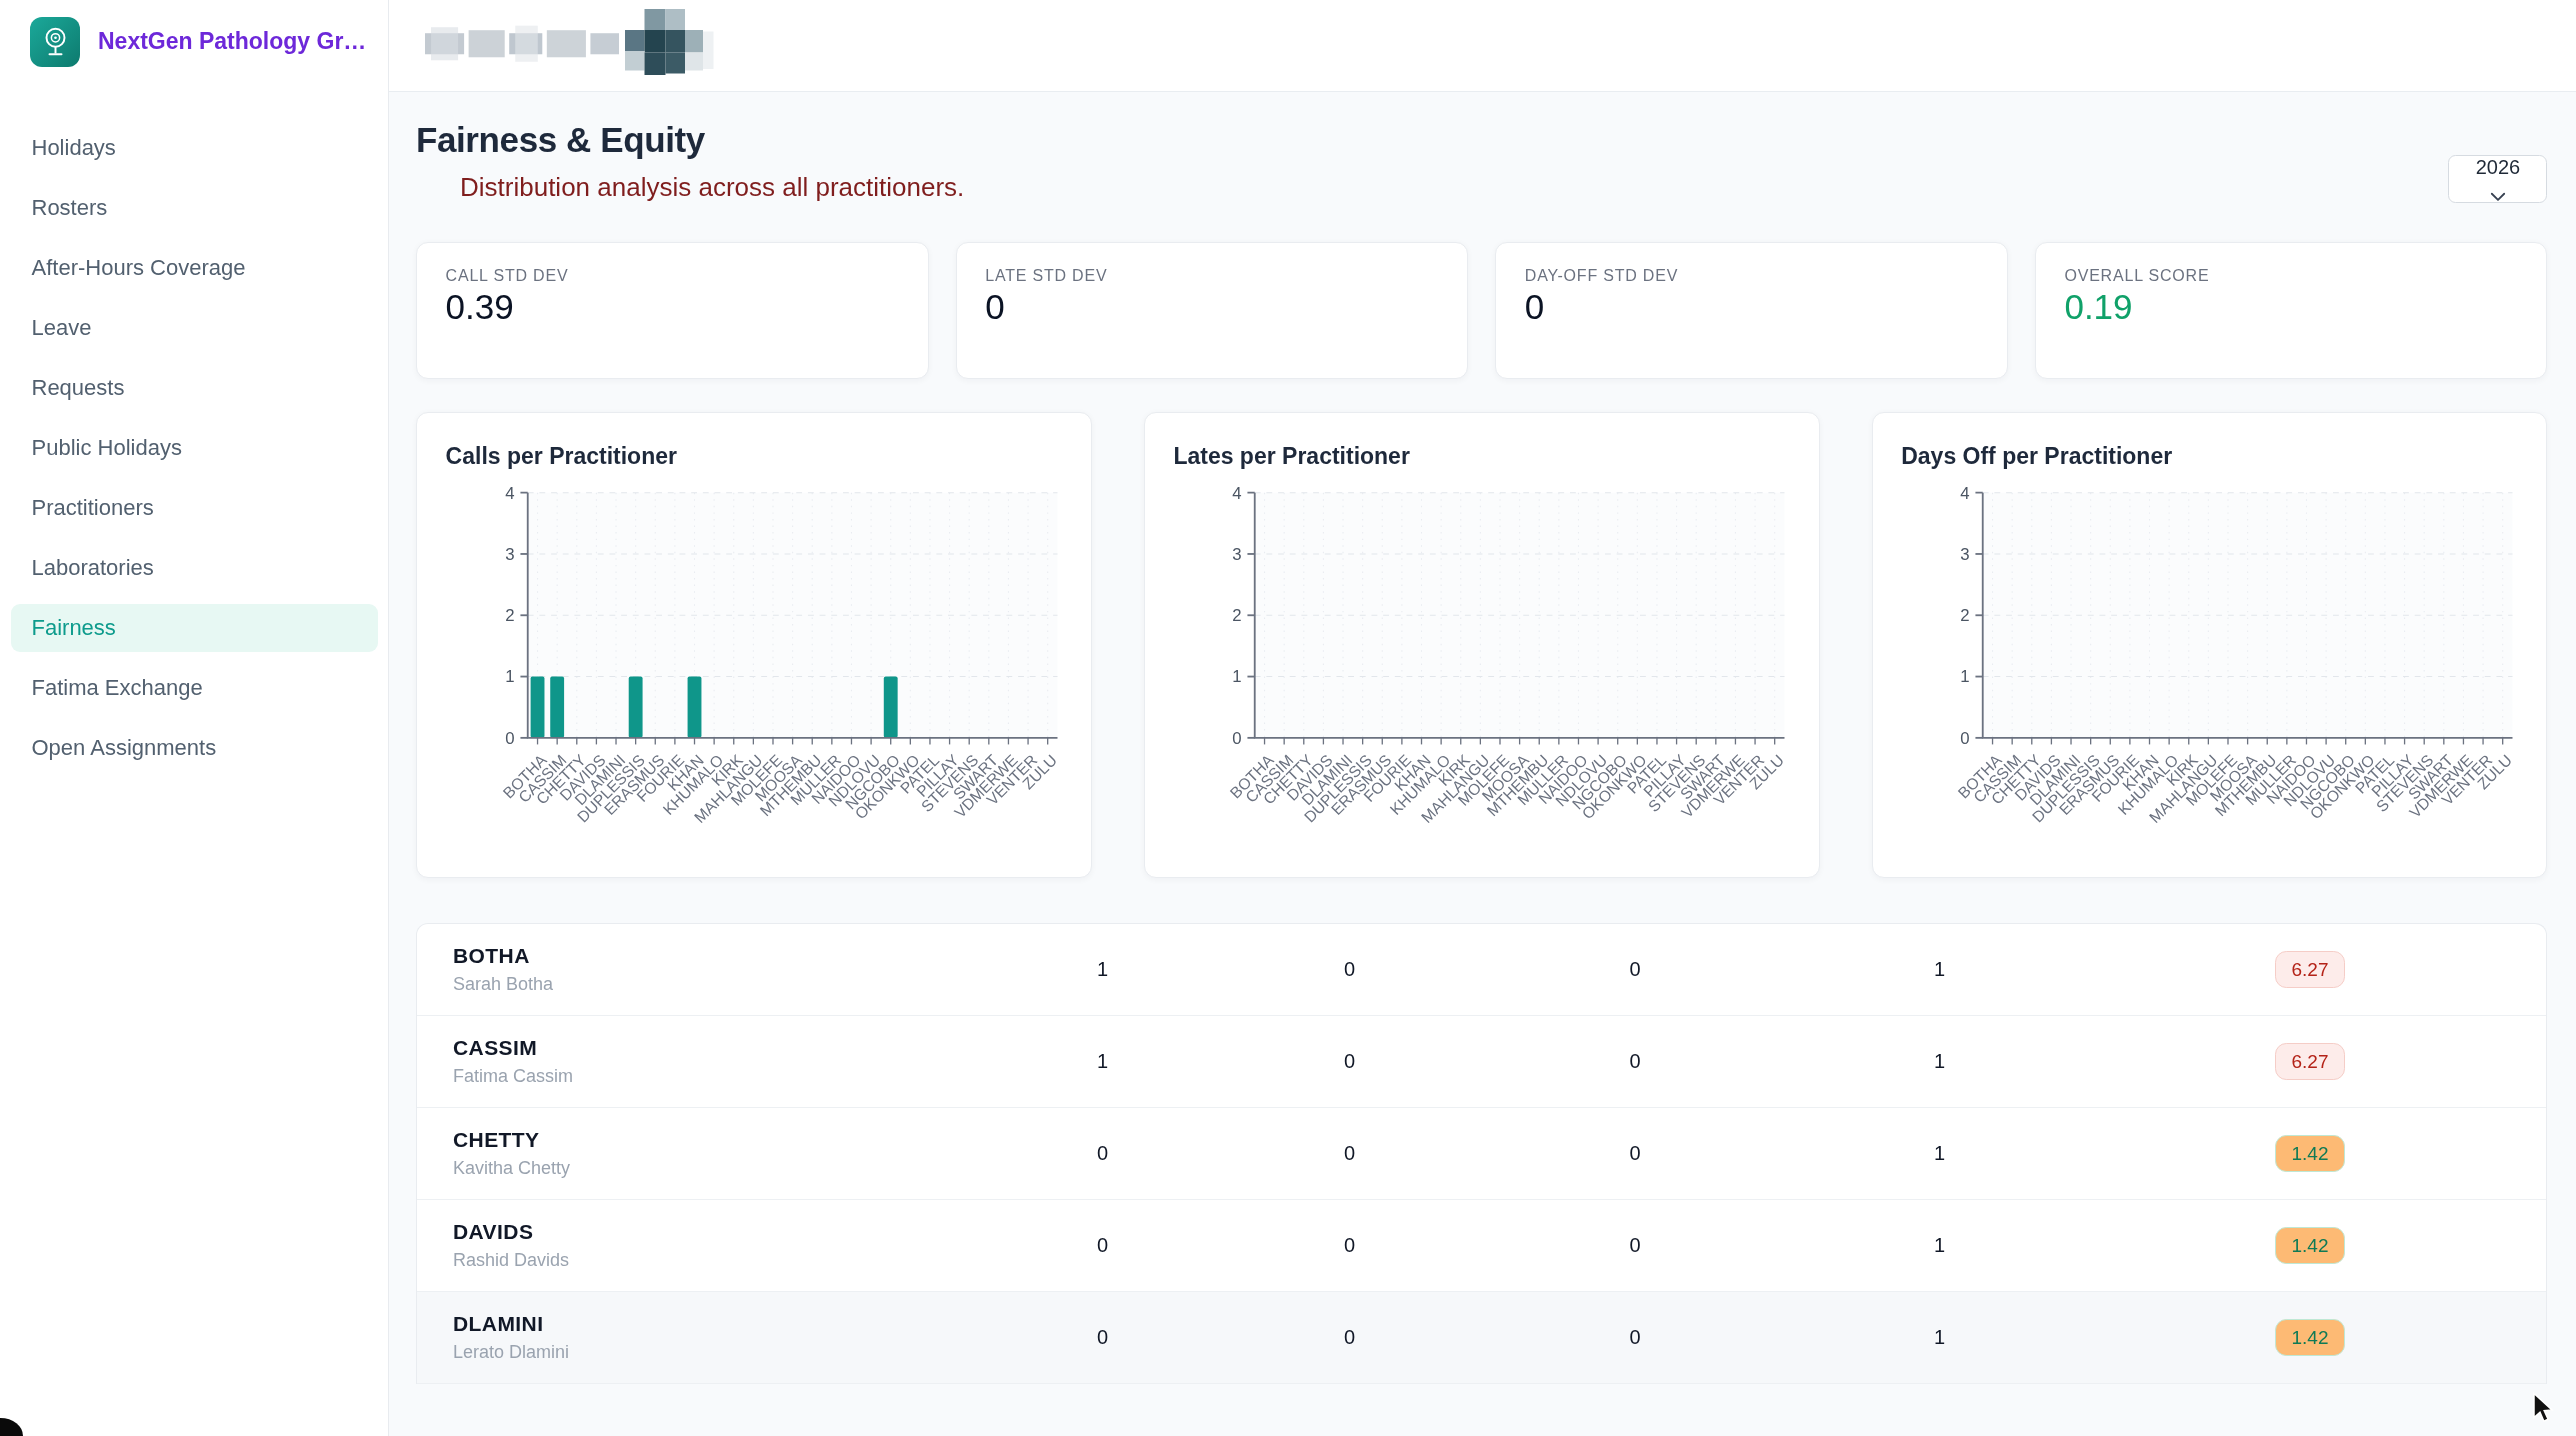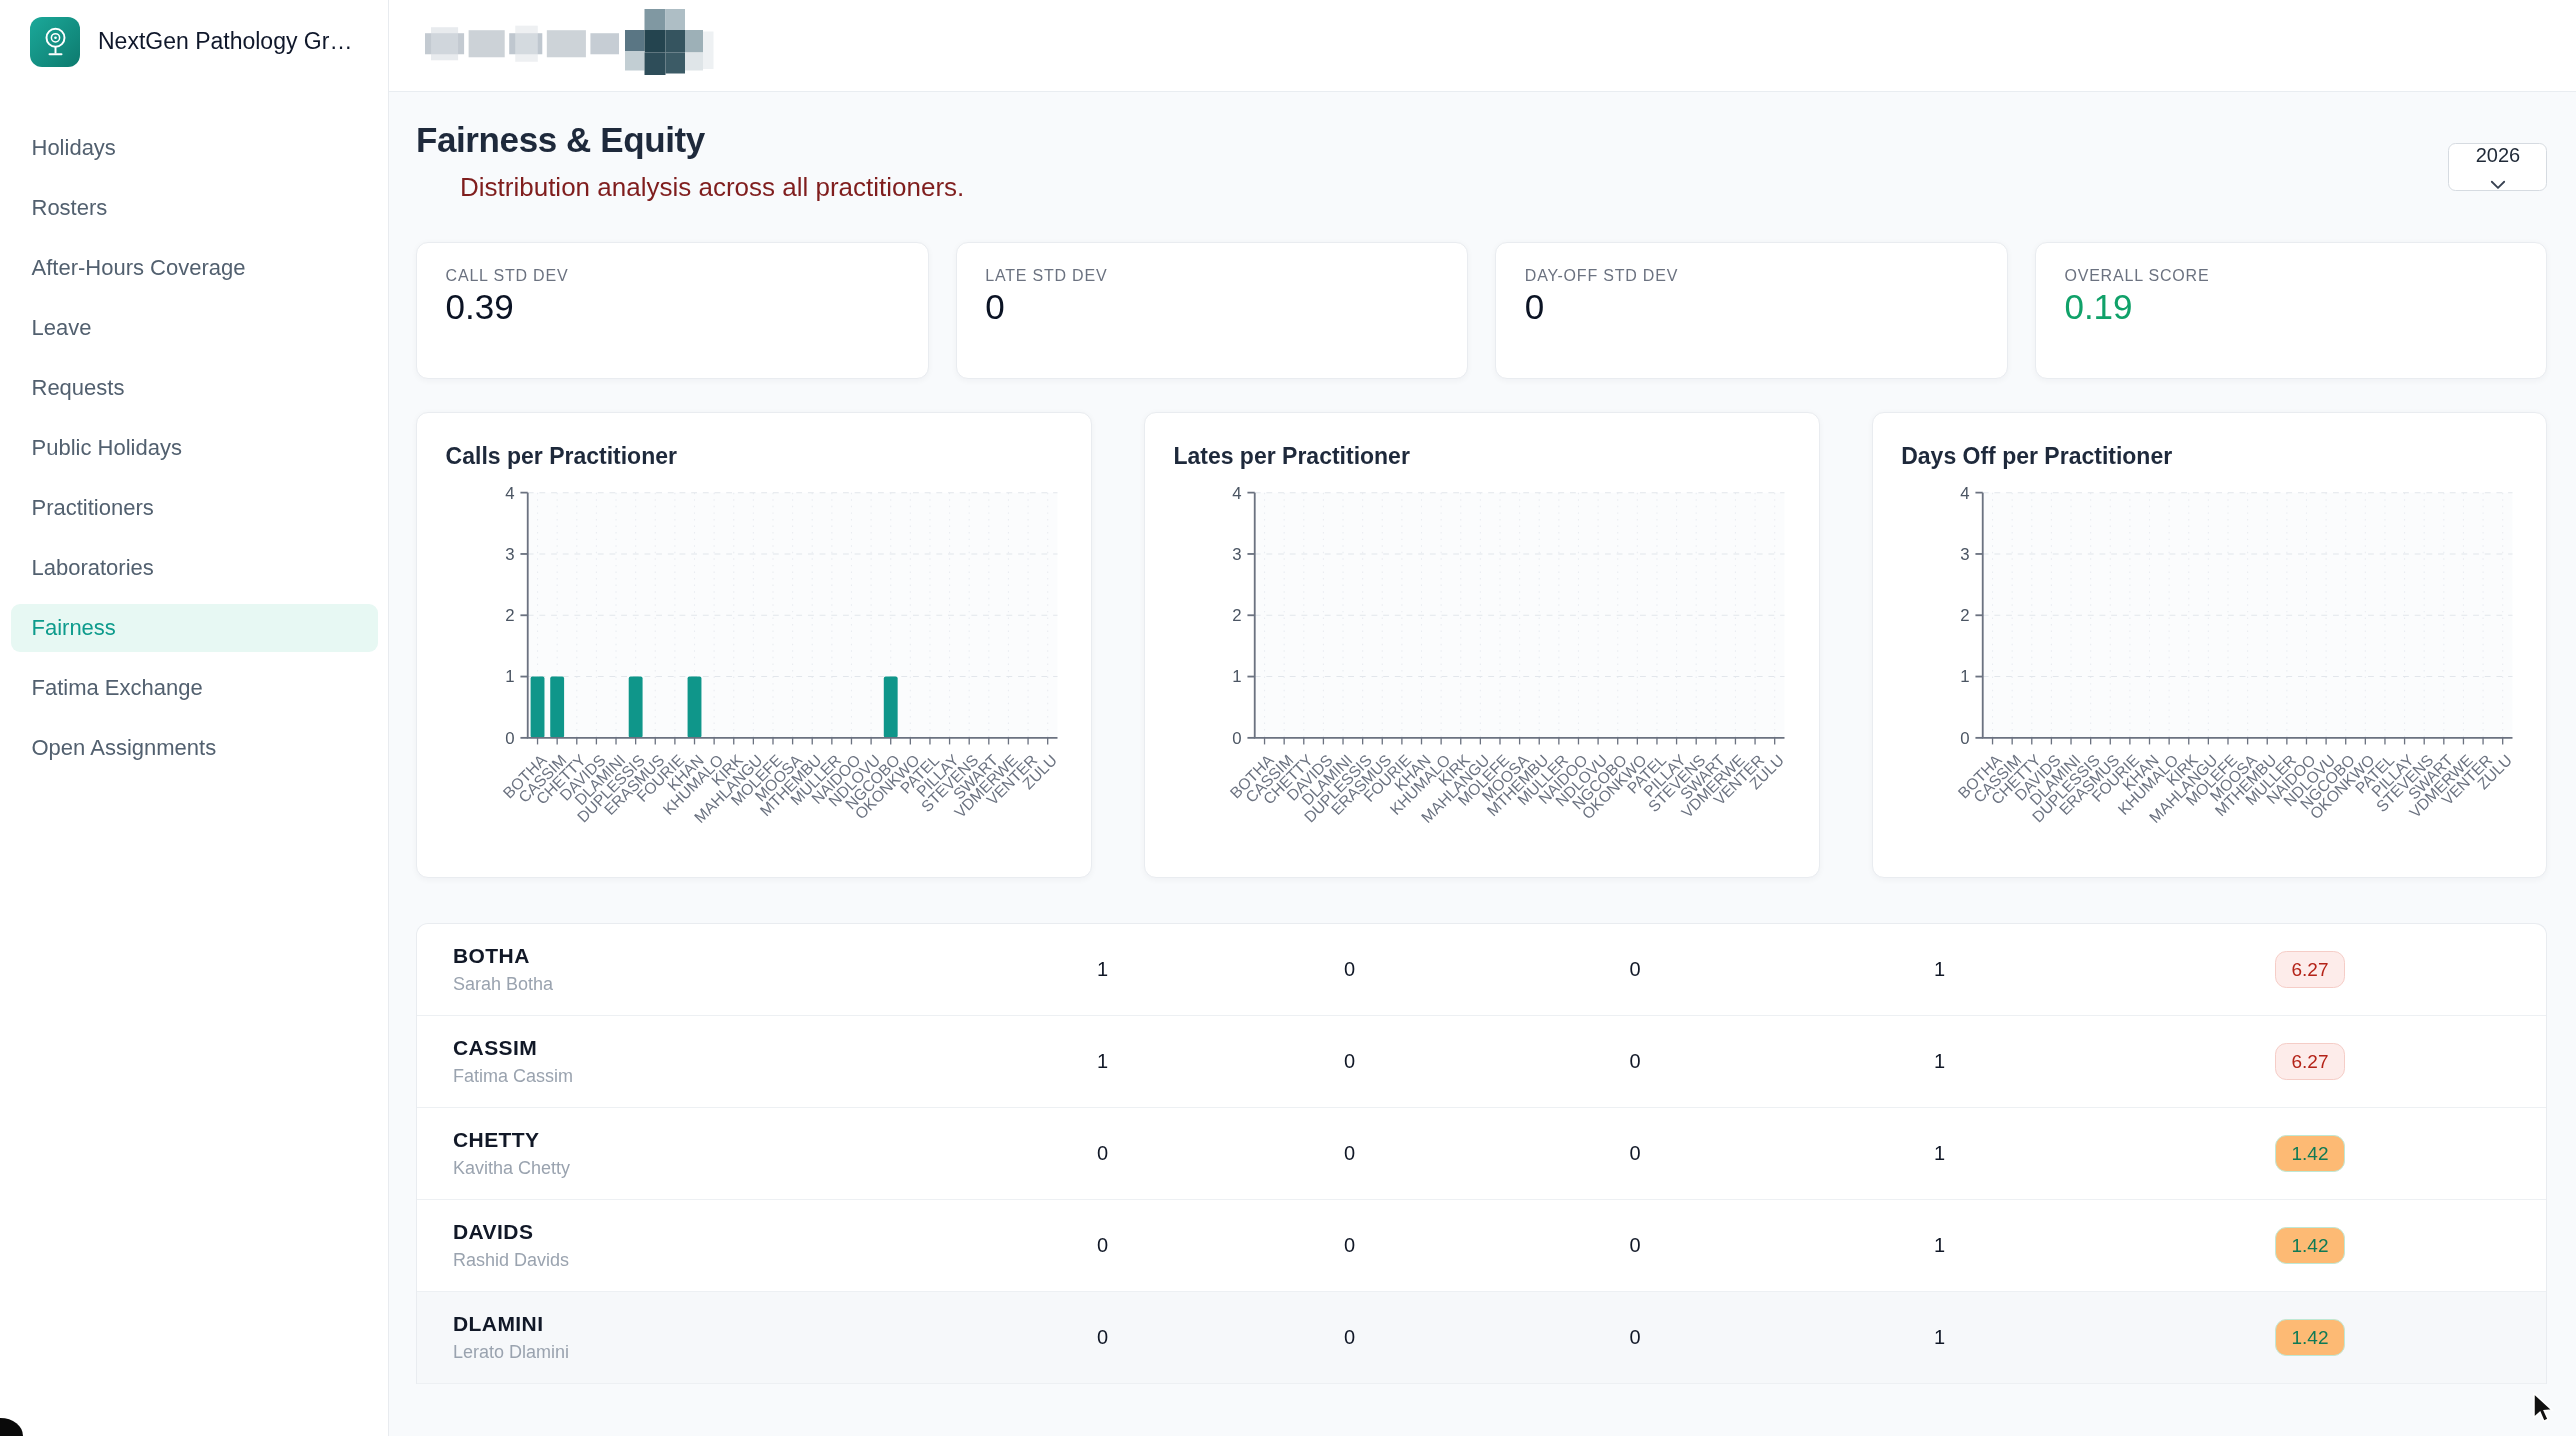--- a/index.html
+++ b/index.html
@@ -6,33 +6,33 @@
   html,body { width:2576px; height:1437px; overflow:hidden;
     font-family:"Liberation Sans","DejaVu Sans",sans-serif; background:#f8fafc; color:#1e293b; }
 
   
   .sidebar { position:fixed; left:0; top:0; width:389px; height:100%; background:#ffffff;
     border-right:1.1px solid #e8ebef; z-index:20; }
   .logo-row { display:flex; align-items:center; gap:18px; padding:16.5px 18px 15px 30px; }
   .logo { width:50px; height:50px; border-radius:12px; flex:0 0 auto;
     background:linear-gradient(135deg,#1ba99a 0%,#0d7a6e 100%);
     display:flex; align-items:center; justify-content:center; }
-  .app-title { font-size:23px; font-weight:400; color:#0f172a; white-space:nowrap; overflow:hidden; }
+  .app-title { font-size:23px; font-weight:700; color:#6d28d9; white-space:nowrap; overflow:hidden; }
   nav { padding:42px 10.5px 0 10.5px; }
   .nav-item { height:48px; margin-bottom:12px; display:flex; align-items:center; padding-left:21px;
     font-size:22px; color:#52606f; border-radius:9px; cursor:pointer; }
   .nav-item.active { background:#e7f8f3; color:#0d9b8c; }
 
   
   .header { position:fixed; left:389px; right:0; top:0; height:92px; background:#ffffff;
     border-bottom:1.1px solid #e9edf1; z-index:10; }
 
   
   .main { margin-left:389px; padding:120px 28.6px 0 27px; }
-  .title-row { display:flex; justify-content:space-between; align-items:center; }
+  .title-row { display:flex; justify-content:space-between; align-items:flex-end; }
   h1 { font-size:35px; font-weight:700; color:#1e293b; letter-spacing:-0.4px; }
   .subtitle { font-size:26px; color:#7f1d1d; margin-top:12px;margin-left:44px; }
   .year-select { width:99px; height:48px; background:#fff; border:1.1px solid #d6dbe1; border-radius:7.5px;
     display:flex; align-items:center; justify-content:center; gap:12px; font-size:20px; color:#1f2937;
     cursor:pointer; margin-top:10.5px;flex-direction:column; }
 
   .stats-row { display:flex; gap:27px; margin-top:39px; }
   .stat-card { flex:1; height:137px; background:#fff; border:1.1px solid #e9ecf0; border-radius:12px;
     padding:24px 28.6px; box-shadow:0 1.5px 6px rgba(15,23,42,.04); }
   .stat-label { font-size:16px; letter-spacing:.05em; color:#6b7280; }

